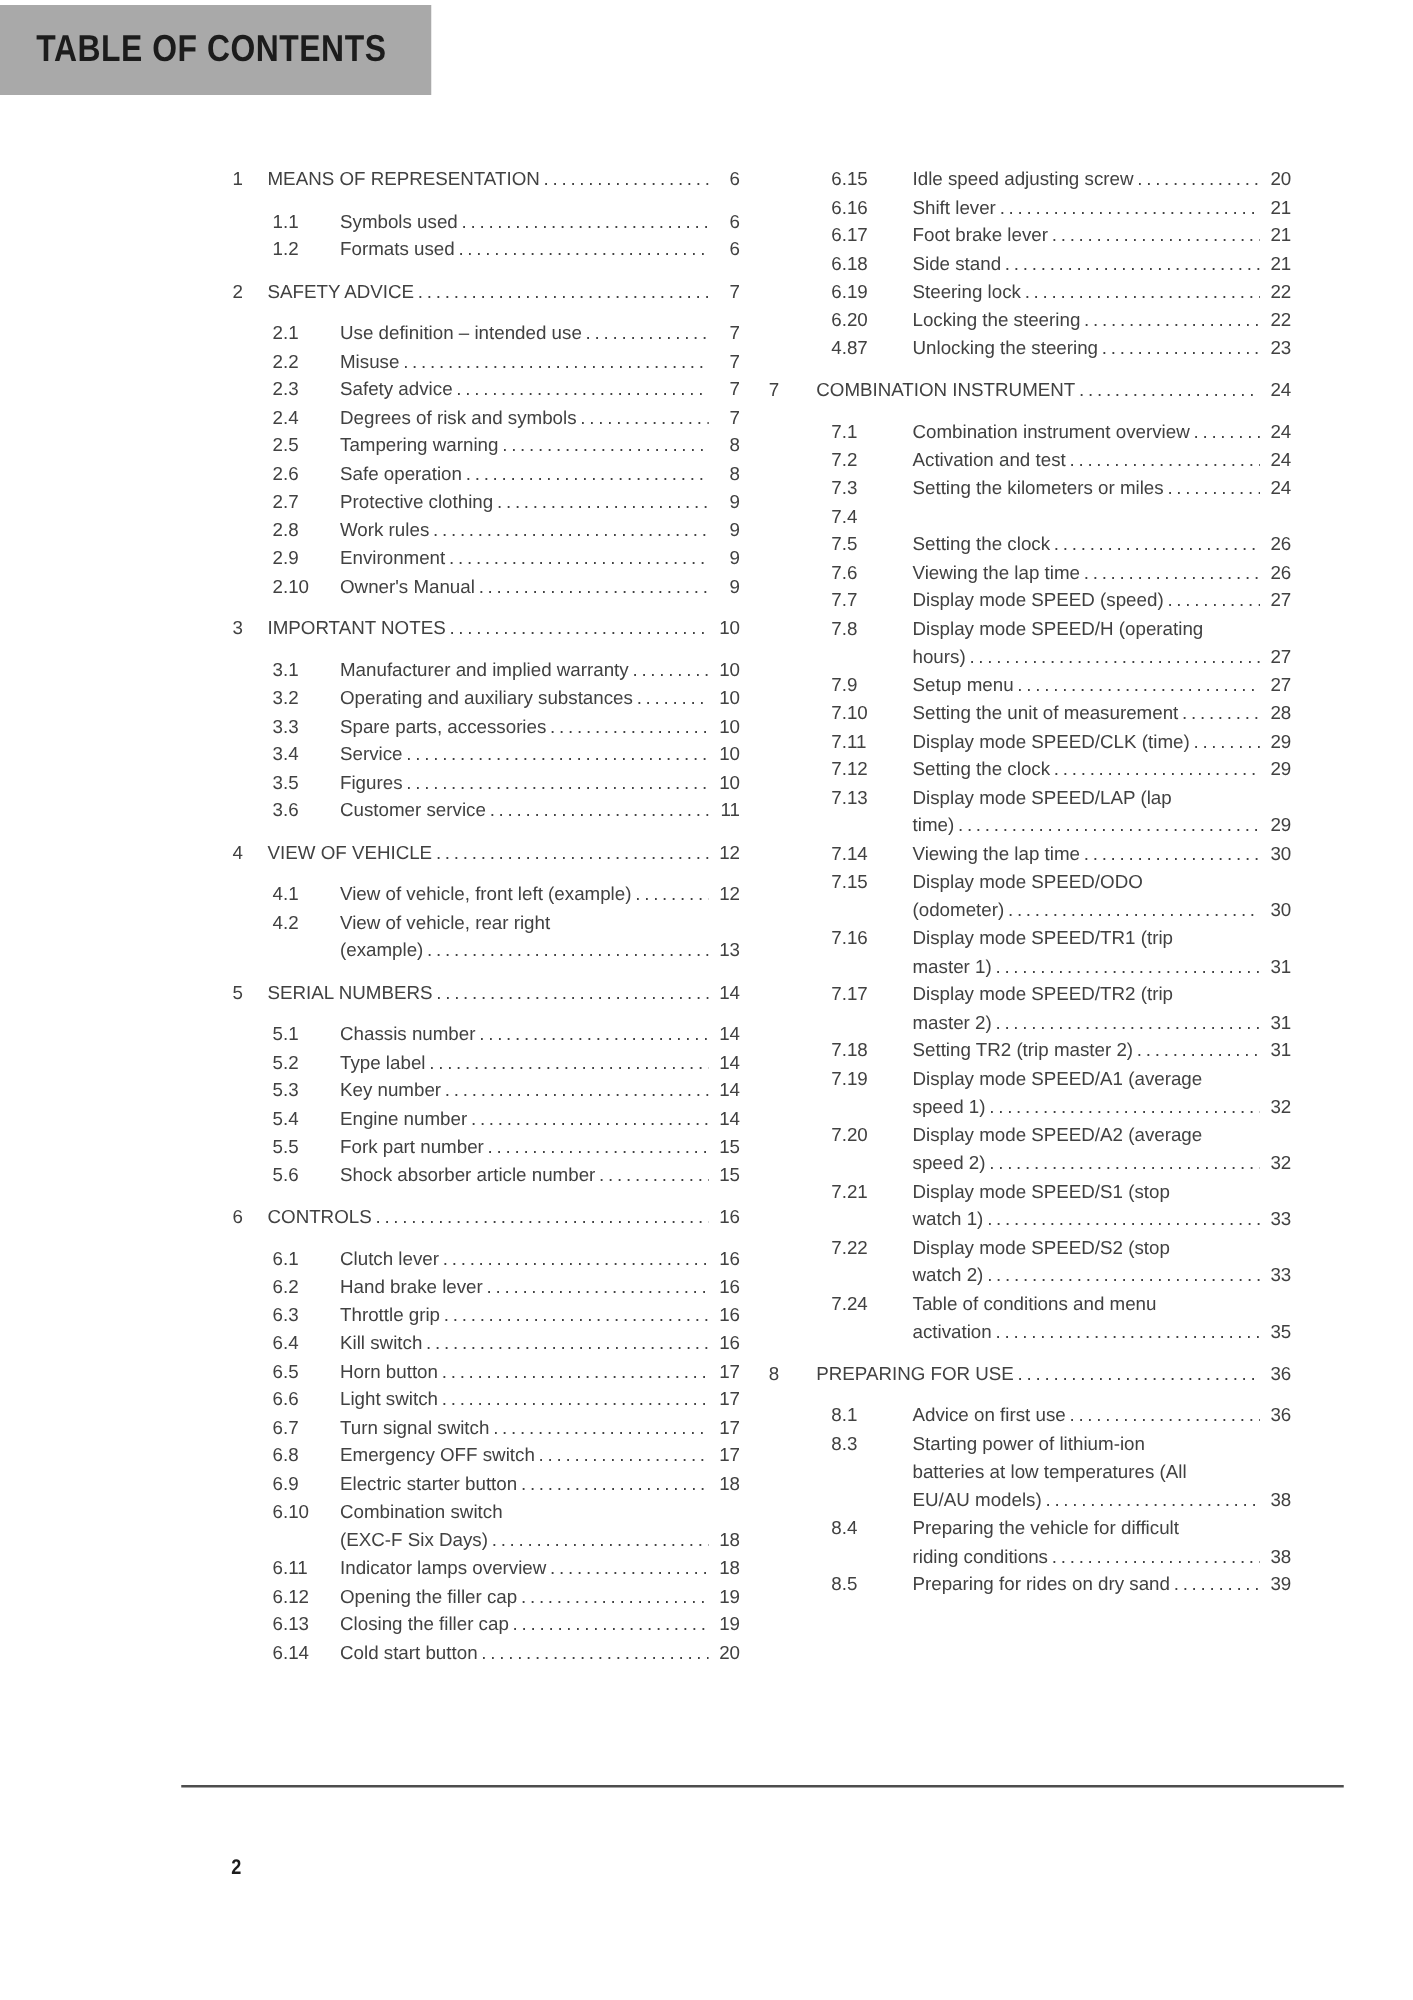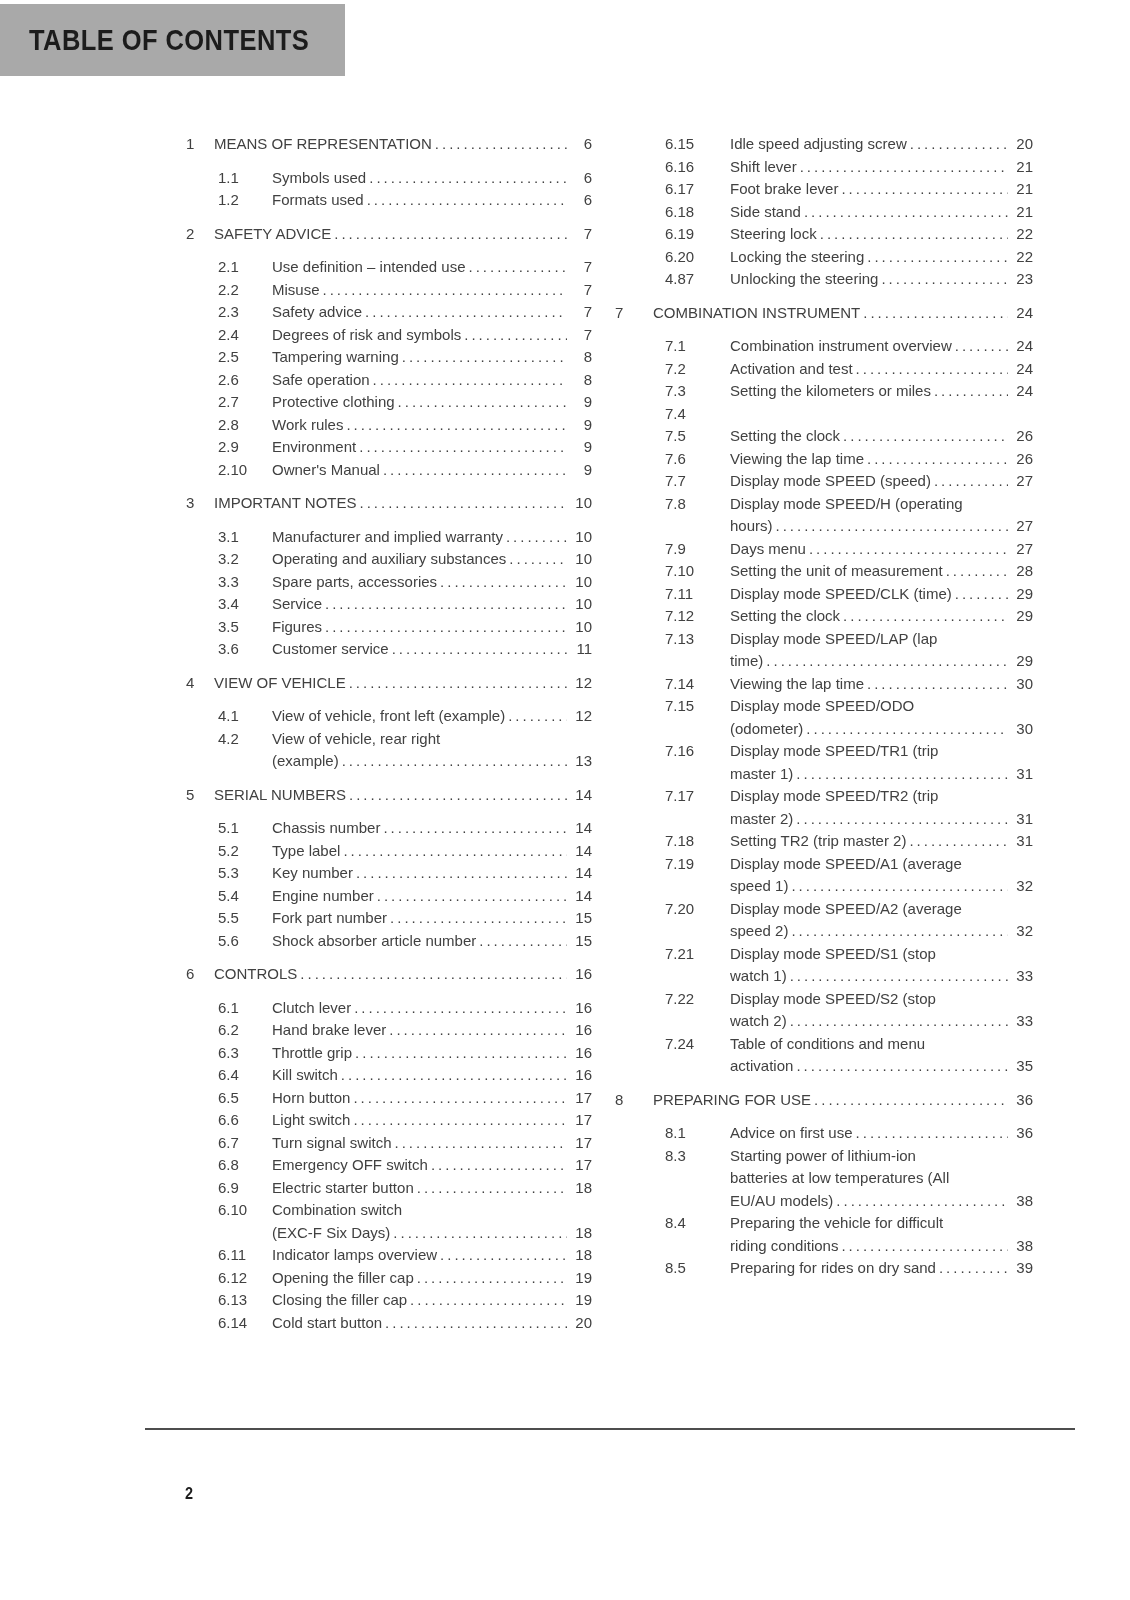--- a/index.html
+++ b/index.html
@@ -699,21 +699,21 @@
           <span class="toc-title">hours)</span>
           <span class="toc-dots"></span>
           <span class="toc-page">27</span>
         </div>
       </div>
     </div>
     <div class="toc-row item">
       <span class="toc-num">7.9</span>
       <div class="toc-titleblock">
         <div class="toc-line last">
-          <span class="toc-title">Days menu</span>
+          <span class="toc-title">Setup menu</span>
           <span class="toc-dots"></span>
           <span class="toc-page">27</span>
         </div>
       </div>
     </div>
     <div class="toc-row item">
       <span class="toc-num">7.10</span>
       <div class="toc-titleblock">
         <div class="toc-line last">
           <span class="toc-title">Setting the unit of measurement</span>

